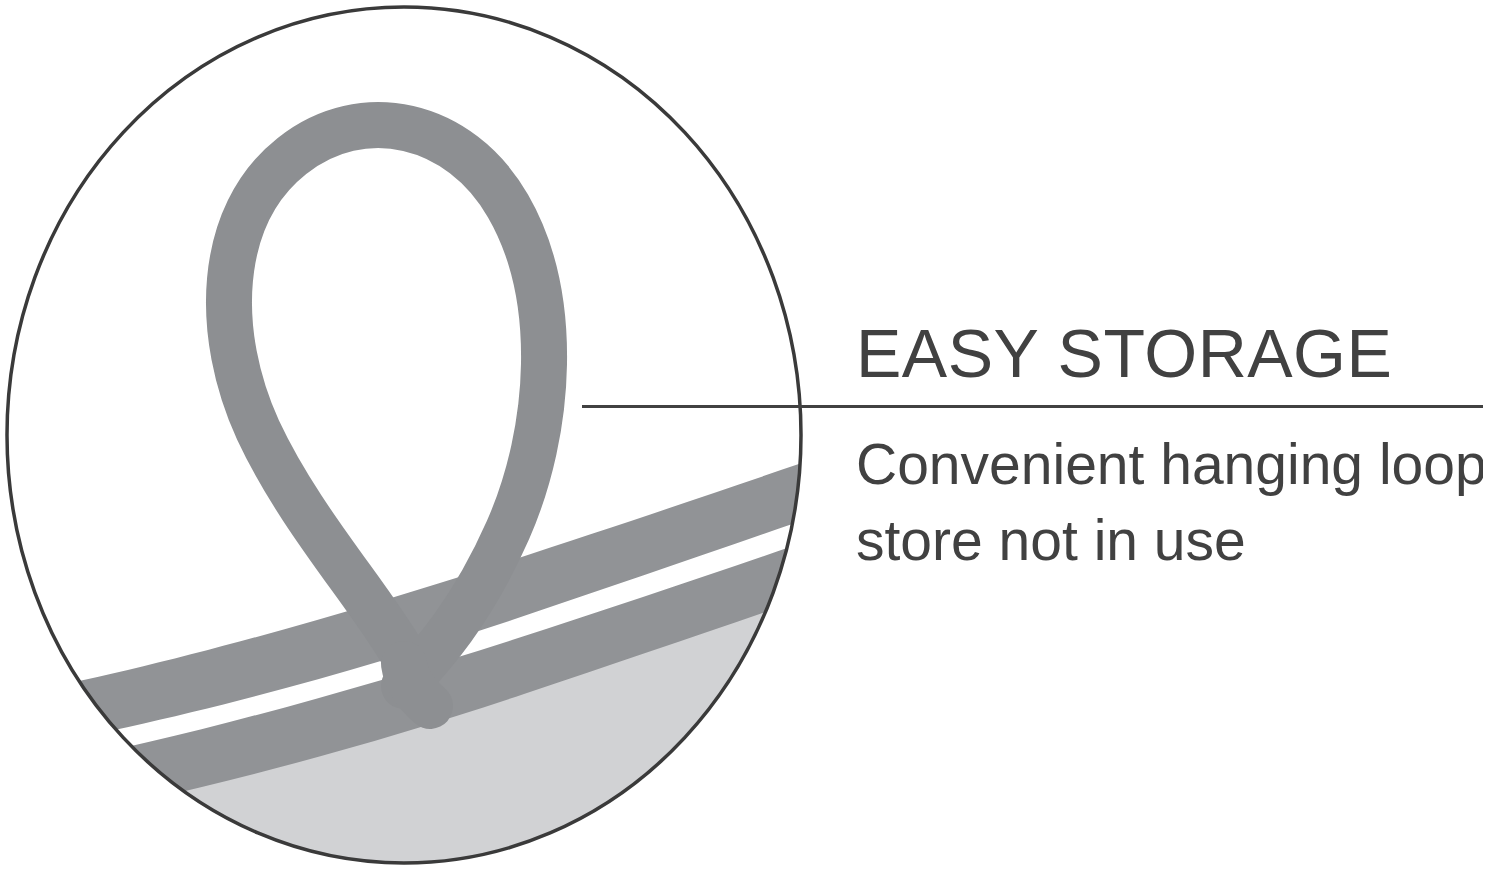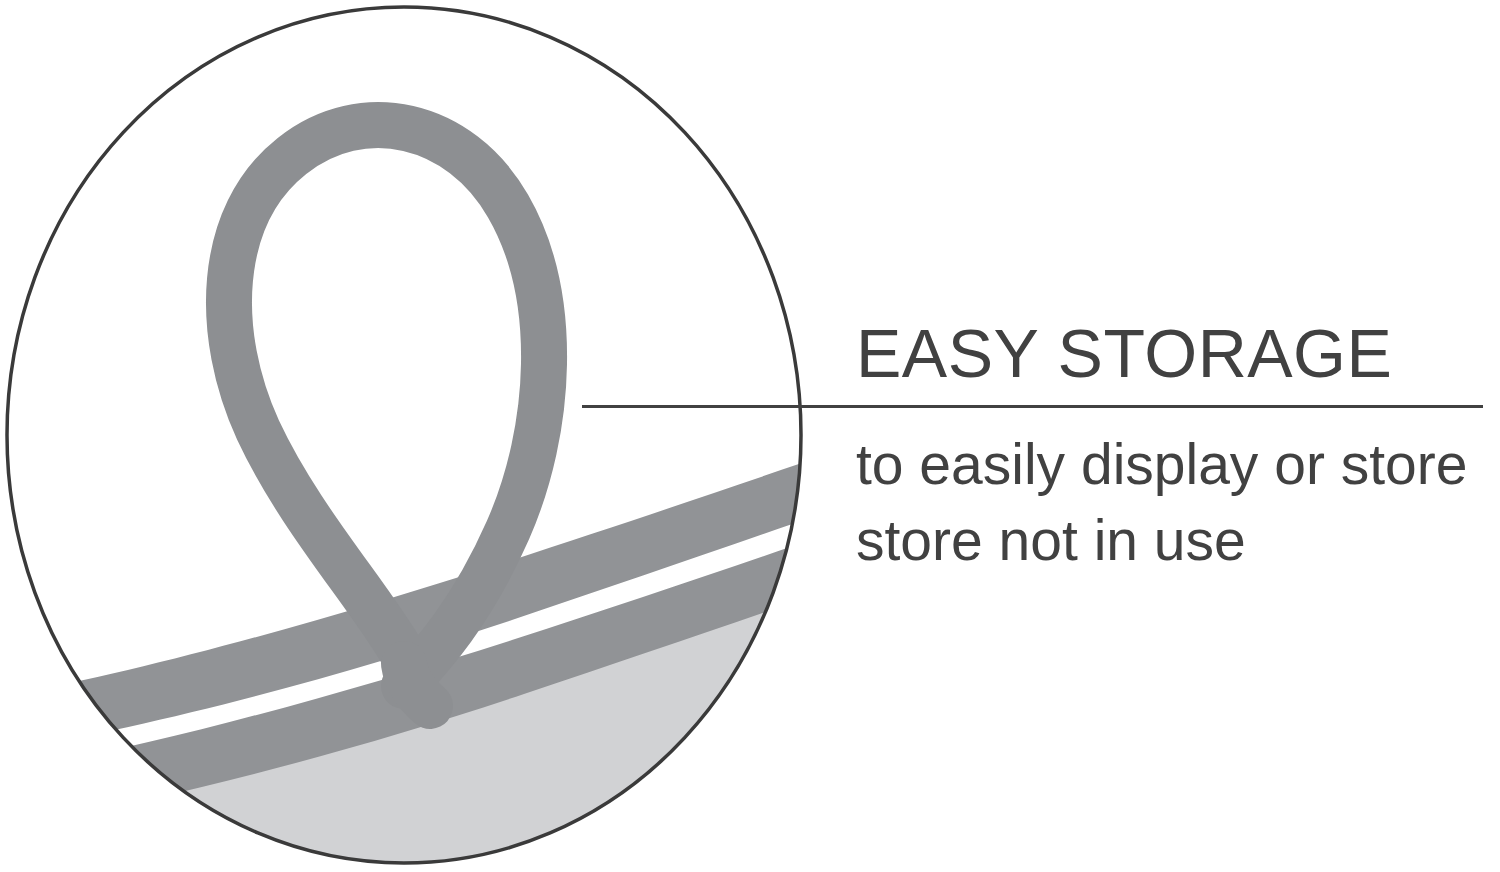--- a/index.html
+++ b/index.html
@@ -117,18 +117,18 @@
     </g>
 
     <ellipse cx="404" cy="435" rx="397" ry="428" fill="none" stroke="#3a3a3a" stroke-width="3.5"></ellipse>
   </svg>
 
   <div id="callout-rule"></div>
 
   <div id="text-block">
     <div id="title">EASY STORAGE</div>
     <div id="body-copy">
-      <span class="body-line">to easily display or store</span>
+      <span class="body-line">Convenient hanging loop</span>
       <span class="body-line">store not in use</span>
     </div>
   </div>
 
 </div>
 
 </body></html>

